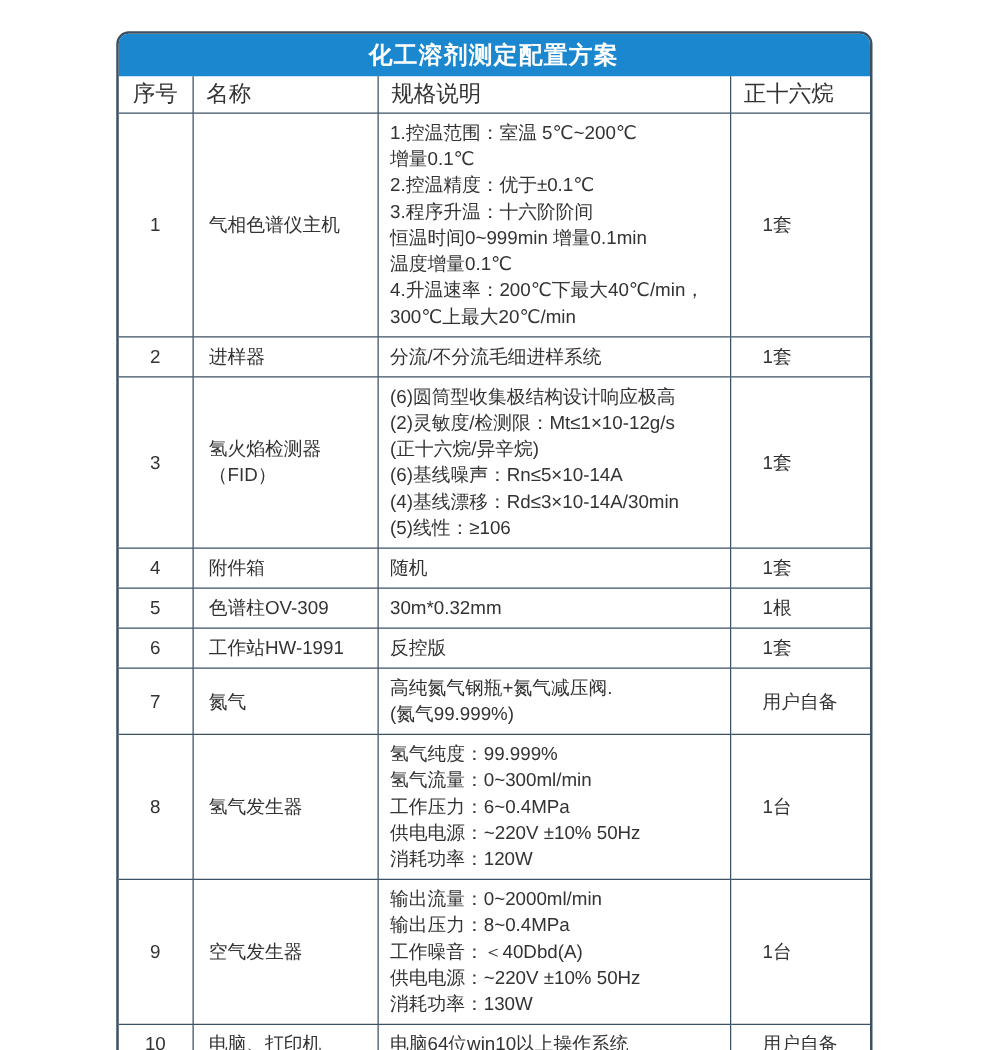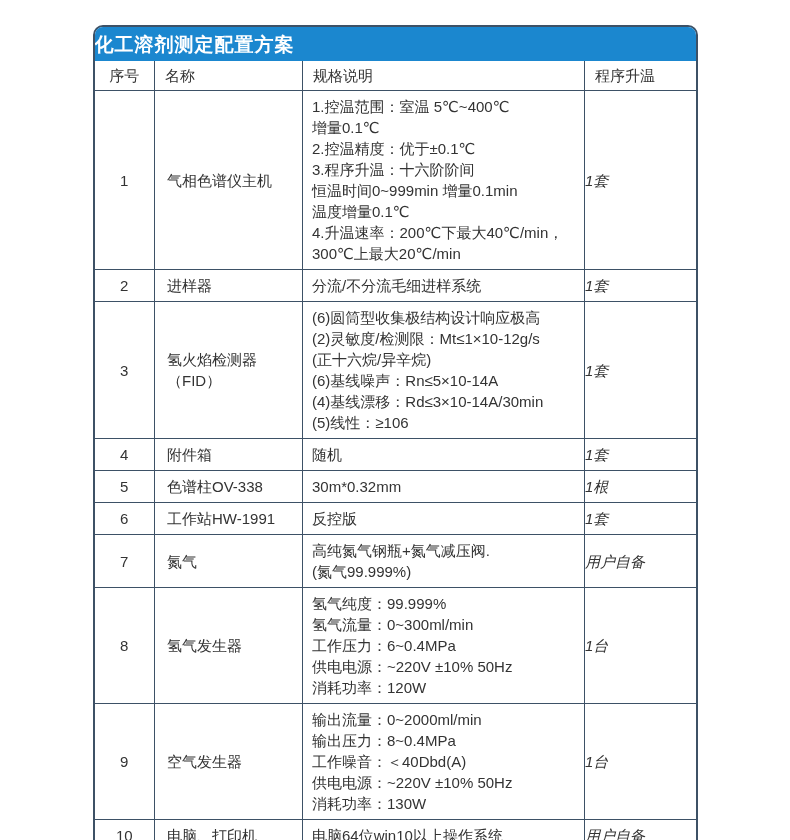--- a/index.html
+++ b/index.html
@@ -21,20 +21,21 @@
     border:2px solid var(--border);
     border-radius:10px;
     overflow:hidden;
     background:#ffffff;
   }
   .title-bar{
     background:var(--accent);
     color:#ffffff;
     font-size:19px;
     font-weight:bold;
+    text-align:center;
     letter-spacing:1px;
     padding:6px 0 5px 0;
     line-height:23px;
   }
   table{
     width:100%;
     border-collapse:collapse;
     table-layout:fixed;
   }
   col.c-no{width:60px;}
@@ -50,55 +51,55 @@
     line-height:21px;
     color:var(--text);
   }
   
   th:first-child,td:first-child{border-left:none;}
   th:last-child,td:last-child{border-right:none;}
   thead th{border-top:none;}
   tbody tr:last-child td{border-bottom:none;}
   thead th{
     text-align:left;
-    font-size:15px;
+    font-size:18px;
     padding:4px 10px;
   }
   thead th.col-no, td.col-no{text-align:center;padding-left:4px;padding-right:4px;}
   td.col-name{padding-left:12px;}
   td.col-spec{padding-left:9px;}
-  td.col-qty{padding-left:0;font-style:italic;}
+  td.col-qty{padding-left:25px;}
   .spec-line{white-space:nowrap;}
 </style>
 </head>
 <body>
 
 <div class="card">
   <div class="title-bar">化工溶剂测定配置方案</div>
   <table>
     <colgroup>
       <col class="c-no">
         <col class="c-name">
         <col class="c-spec">
         <col class="c-qty">
     </colgroup>
     <thead>
       <tr>
         <th class="col-no">序号</th>
         <th class="col-name">名称</th>
         <th class="col-spec">规格说明</th>
-        <th class="col-qty">程序升温</th>
+        <th class="col-qty">正十六烷</th>
       </tr>
     </thead>
     <tbody>
         <tr>
           <td class="col-no">1</td>
           <td class="col-name">气相色谱仪主机</td>
           <td class="col-spec">
-            <div class="spec-line">1.控温范围：室温 5℃~400℃</div>
+            <div class="spec-line">1.控温范围：室温 5℃~200℃</div>
             <div class="spec-line">增量0.1℃</div>
             <div class="spec-line">2.控温精度：优于±0.1℃</div>
             <div class="spec-line">3.程序升温：十六阶阶间</div>
             <div class="spec-line">恒温时间0~999min 增量0.1min</div>
             <div class="spec-line">温度增量0.1℃</div>
             <div class="spec-line">4.升温速率：200℃下最大40℃/min，</div>
             <div class="spec-line">300℃上最大20℃/min</div>
           </td>
           <td class="col-qty">1套</td>
         </tr>
@@ -126,21 +127,21 @@
         <tr>
           <td class="col-no">4</td>
           <td class="col-name">附件箱</td>
           <td class="col-spec">
             <div class="spec-line">随机</div>
           </td>
           <td class="col-qty">1套</td>
         </tr>
         <tr>
           <td class="col-no">5</td>
-          <td class="col-name">色谱柱OV-338</td>
+          <td class="col-name">色谱柱OV-309</td>
           <td class="col-spec">
             <div class="spec-line">30m*0.32mm</div>
           </td>
           <td class="col-qty">1根</td>
         </tr>
         <tr>
           <td class="col-no">6</td>
           <td class="col-name">工作站HW-1991</td>
           <td class="col-spec">
             <div class="spec-line">反控版</div>

